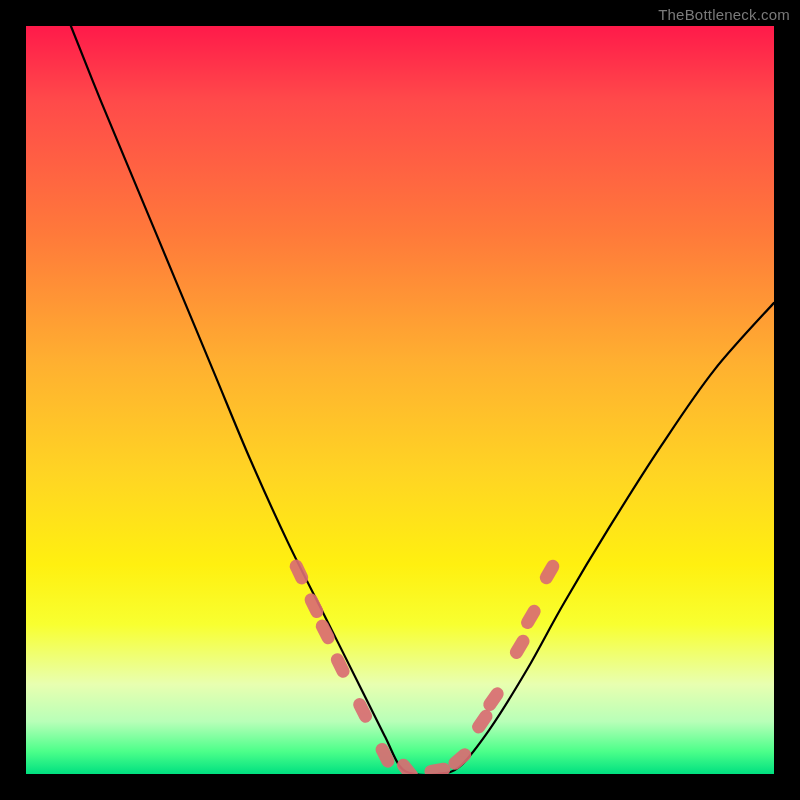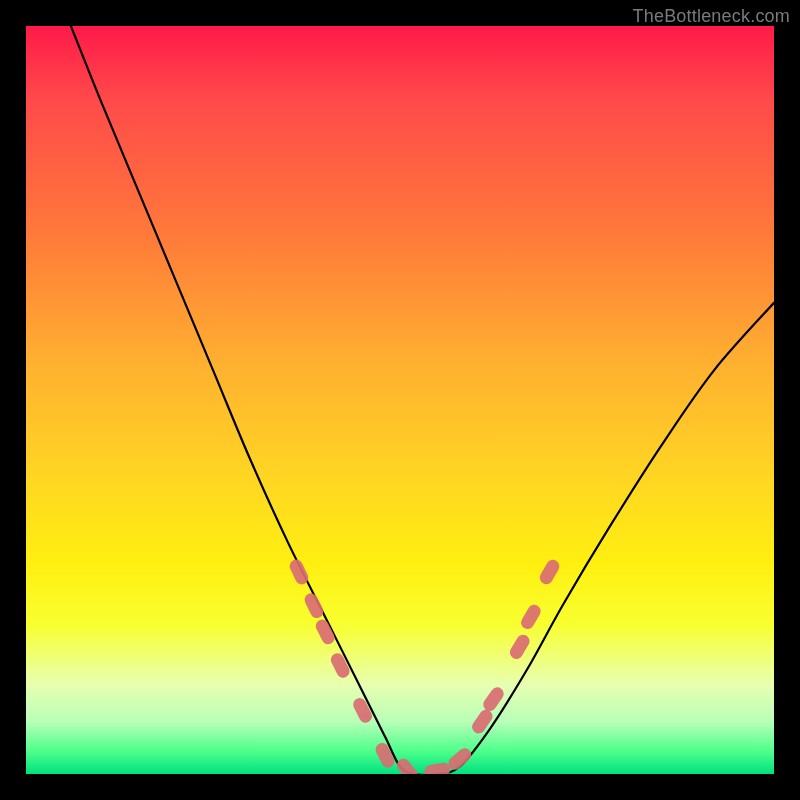--- a/index.html
+++ b/index.html
@@ -29,21 +29,21 @@
       #b8ffb8 93%,
       #4cff8a 97%,
       #00e080 100%
     );
   }
   .watermark {
     position: absolute;
     top: 6px;
     right: 10px;
     color: #7a7a7a;
-    font-size: 18px;
+    font-size: 15px;
     font-weight: 500;
     letter-spacing: 0.2px;
     z-index: 5;
   }
   svg.curve {
     position: absolute;
     left: 0;
     top: 0;
     width: 748px;
     height: 748px;

